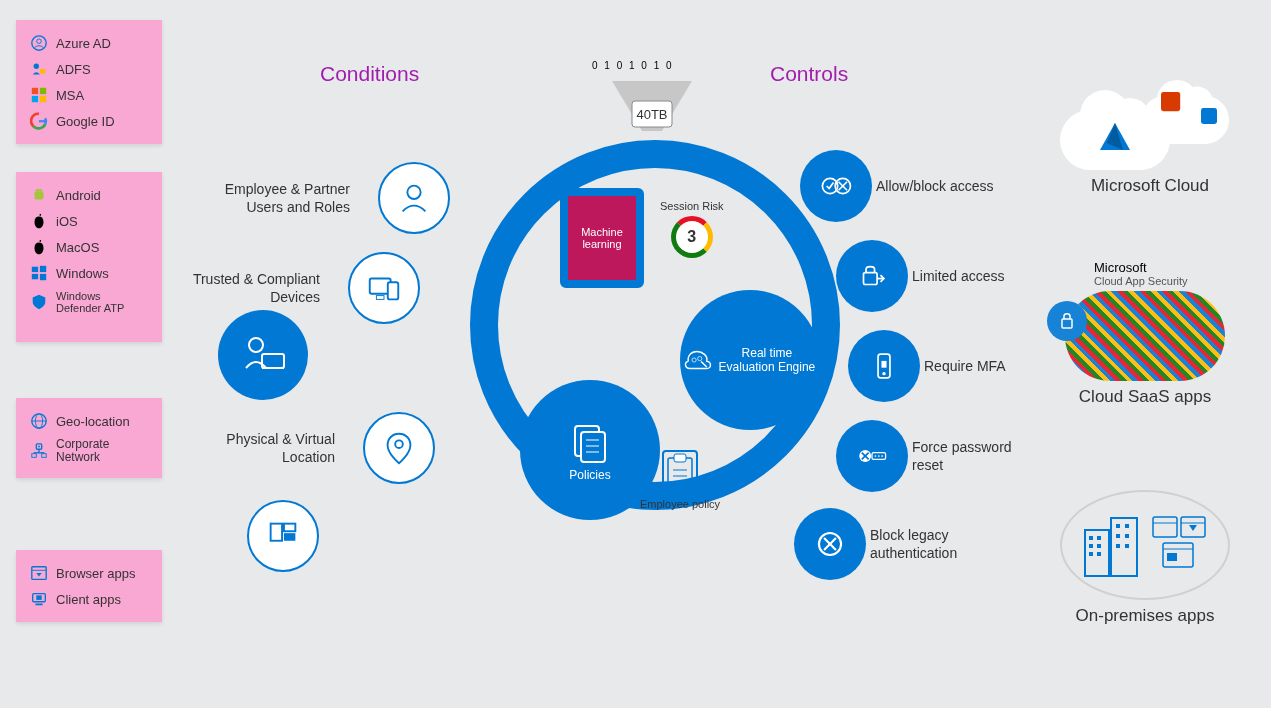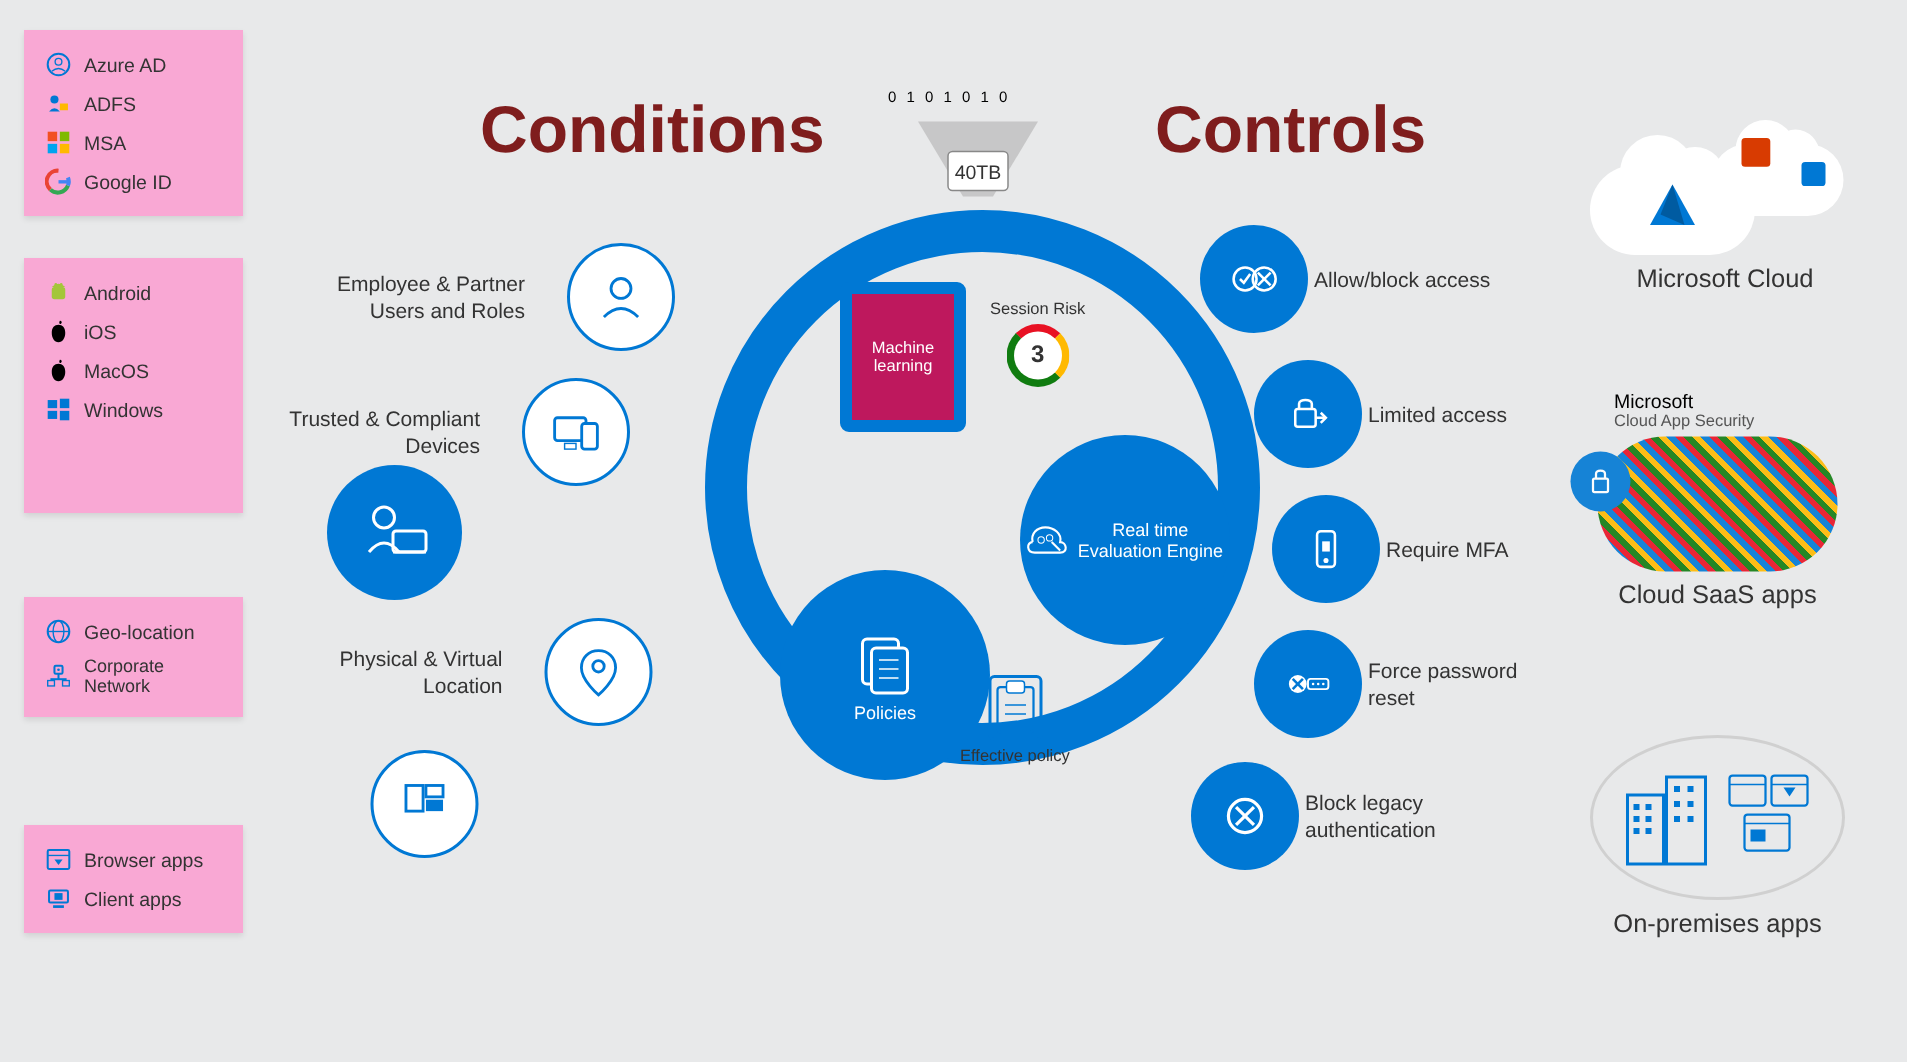--- a/index.html
+++ b/index.html
@@ -4,21 +4,21 @@
 <style>
 * { box-sizing: border-box; margin: 0; padding: 0; }
 body { font-family: 'Segoe UI', Arial, sans-serif; background: #e8e9ea; width: 1271px; height: 708px; position: relative; overflow: hidden; }
 .panel { background: #f9a8d4; padding: 10px 14px; box-shadow: 0 2px 4px rgba(0,0,0,0.1); position: absolute; width: 146px; }
 .panel-item { display: flex; align-items: center; gap: 8px; padding: 4px 0; font-size: 13px; color: #333; }
 .panel-item .icon { width: 18px; height: 18px; flex-shrink: 0; }
 #sig1 { top: 20px; left: 16px; }
 #sig2 { top: 172px; left: 16px; height: 170px; }
 #sig3 { top: 398px; left: 16px; }
 #sig4 { top: 550px; left: 16px; }
-.heading { position: absolute; font-size: 44px; color: #7f1d1d; font-weight: 700; }
+.heading { position: absolute; font-size: 21px; color: #a21caf; font-weight: 400; }
 .cond-item { position: absolute; display: flex; align-items: center; gap: 28px; }
 .cond-item .label { font-size: 14px; color: #333; text-align: right; width: 140px; line-height: 1.3; }
 .cond-circle { width: 72px; height: 72px; border-radius: 50%; border: 2px solid #0078d4; background: #fff; display: flex; align-items: center; justify-content: center; }
 .cond-circle svg { width: 38px; height: 38px; }
 .ctrl-item { position: absolute; display: flex; align-items: center; gap: 4px; }
 .ctrl-item .label { font-size: 14px; color: #333; width: 120px; line-height: 1.3; }
 .ctrl-circle { width: 72px; height: 72px; border-radius: 50%; background: #0078d4; display: flex; align-items: center; justify-content: center; }
 .ctrl-circle svg { width: 34px; height: 34px; }
 .center-ring { position: absolute; left: 470px; top: 140px; width: 370px; height: 370px; border-radius: 50%; border: 28px solid #0078d4; }
 .dest { position: absolute; text-align: center; }
@@ -103,20 +103,26 @@
     </div>
   <div class="panel-item">
       <span class="icon"><svg viewBox="0 0 20 20">
           <rect x="2" y="3" width="7" height="6" fill="#0078d4"></rect>
           <rect x="11" y="2" width="7" height="7" fill="#0078d4"></rect>
           <rect x="2" y="11" width="7" height="6" fill="#0078d4"></rect>
           <rect x="11" y="11" width="7" height="7" fill="#0078d4"></rect>
         </svg></span>
       <span>Windows</span>
     </div>
+  <div class="panel-item">
+      <span class="icon"><svg viewBox="0 0 20 20">
+          <path d="M10 2 L17 5 V10 C17 15 10 18 10 18 C10 18 3 15 3 10 V5 Z" fill="#0078d4"></path>
+        </svg></span>
+      <span style="font-size:11px;line-height:1.1">Windows Defender ATP</span>
+    </div>
 </div>
 
 <div class="panel" id="sig3">
   <div class="panel-item">
       <span class="icon"><svg viewBox="0 0 20 20">
           <circle cx="10" cy="10" r="8" fill="none" stroke="#0078d4" stroke-width="1.5"></circle>
           <ellipse cx="10" cy="10" rx="4" ry="8" fill="none" stroke="#0078d4"></ellipse>
           <line x1="2" y1="10" x2="18" y2="10" stroke="#0078d4"></line>
         </svg></span>
       <span>Geo-location</span>
@@ -246,21 +252,21 @@
   <span>Real time Evaluation Engine</span>
 </div>
 
 <div class="eff-policy">
   <div class="eff-icon"><svg width="32" height="40" viewBox="0 0 32 40">
         <rect x="4" y="6" width="24" height="30" rx="2" fill="none" stroke="#0078d4" stroke-width="1.5"></rect>
         <rect x="10" y="2" width="12" height="8" rx="2" fill="#fff" stroke="#0078d4"></rect>
         <line x1="9" y1="18" x2="23" y2="18" stroke="#0078d4"></line>
         <line x1="9" y1="24" x2="23" y2="24" stroke="#0078d4"></line>
       </svg></div>
-  <span>Effective policy</span>
+  <span>Employee policy</span>
 </div>
 
 <div class="ctrl-item" style="left:800px;top:150px">
   <div class="ctrl-circle">
       <svg viewBox="0 0 40 40">
         <circle cx="13" cy="20" r="9" fill="none" stroke="#fff" stroke-width="2"></circle>
         <path d="M9 20 L12 23 L17 16" fill="none" stroke="#fff" stroke-width="2"></path>
         <circle cx="28" cy="20" r="9" fill="none" stroke="#fff" stroke-width="2"></circle>
         <line x1="23" y1="15" x2="33" y2="25" stroke="#fff" stroke-width="2"></line>
         <line x1="33" y1="15" x2="23" y2="25" stroke="#fff" stroke-width="2"></line>
@@ -324,21 +330,21 @@
       </div>
     <div class="cloud" style="position:absolute;right:0;top:0;transform:scale(0.8)">
         <div style="position:absolute;left:25px;top:-5px;z-index:2;width:24px;height:24px;background:#d83b01;border-radius:3px"></div>
         <div style="position:absolute;right:15px;top:15px;z-index:2;width:20px;height:20px;background:#0078d4;border-radius:3px"></div>
       </div>
   </div>
   <div class="title">Microsoft Cloud</div>
 </div>
 
 <div class="dest" style="left:1050px;top:260px;width:190px">
-  <div style="text-align:left;margin-bottom:4px;margin-left:26px">
+  <div style="text-align:left;margin-bottom:4px;margin-left:44px">
     <div style="font-size:13px">Microsoft</div>
     <div class="sub">Cloud App Security</div>
   </div>
   <div class="saas-cloud">
     <div class="mcas-badge">
         <svg width="22" height="22" viewBox="0 0 22 22">
           <rect x="6" y="9" width="10" height="9" rx="1" fill="none" stroke="#fff" stroke-width="1.5"></rect>
           <path d="M8 9 V6 C8 3 14 3 14 6 V9" fill="none" stroke="#fff" stroke-width="1.5"></path>
         </svg>
       </div>

